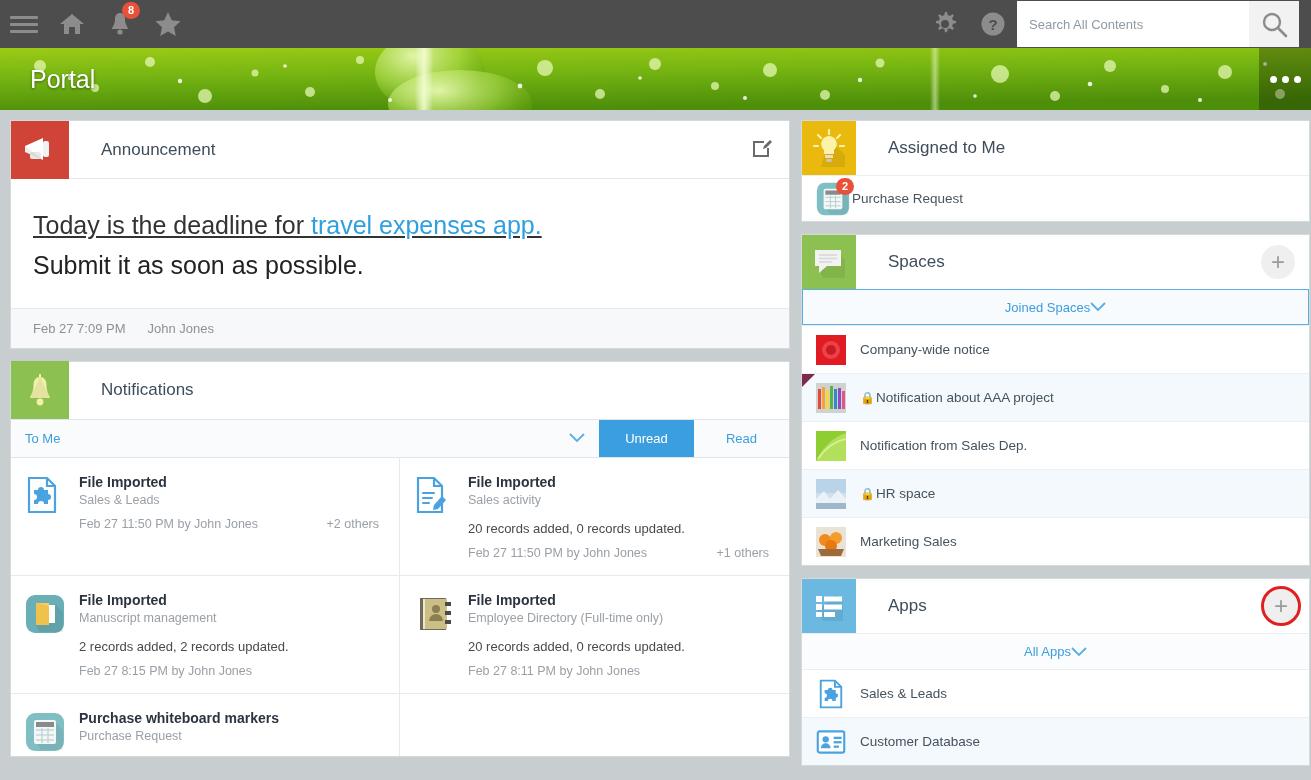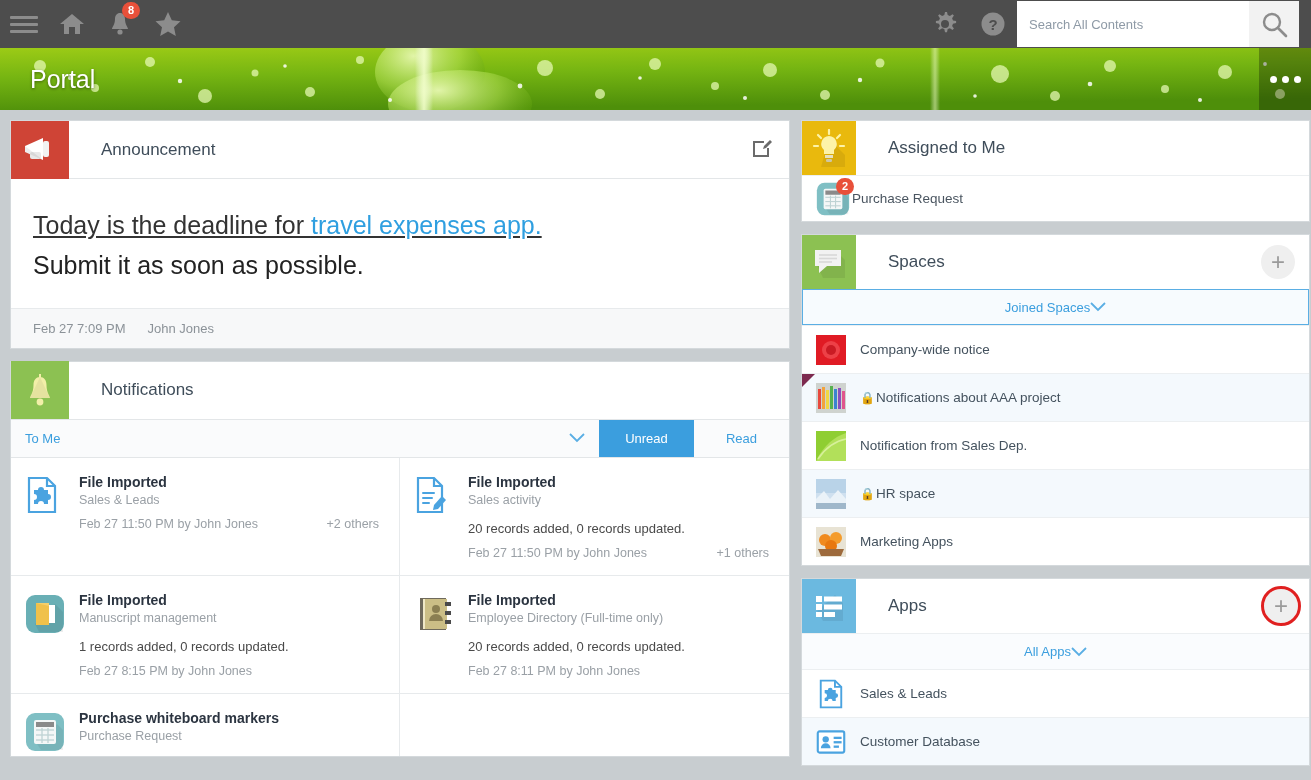--- a/index.html
+++ b/index.html
@@ -404,21 +404,21 @@
                 <rect x="1" y="1" width="38" height="38" rx="9" fill="#69afb5"></rect>
                 <path d="M10 30 L30 10 L38 18 L38 38 L14 38 Z" fill="#000" opacity="0.07"></path>
                 <path d="M11 9 h13 l0 22 h-13 z" fill="#f5cf6b"></path>
                 <path d="M24 11 h6 v18 h-6 z" fill="#ffffff"></path>
                 <path d="M11 9 L24 12 L24 31 L11 31 Z" fill="#f0c14b"></path>
               </svg>
             </div>
             <div class="notif-body">
               <div class="notif-title">File Imported</div>
               <div class="notif-sub">Manuscript management</div>
-              <div class="notif-desc">1 records added, 0 records updated.</div>
+              <div class="notif-desc">2 records added, 2 records updated.</div>
               <div class="notif-meta">
                 <span>Feb 27 8:15 PM  by John Jones</span>
                 <span></span>
               </div>
             </div>
           </div>
 
           <div class="notif-cell">
             <div class="notif-ico">
               <svg width="40" height="40" viewBox="0 0 40 40">
@@ -554,21 +554,21 @@
               <rect x="2" y="6" width="3" height="20" fill="#e8483c"></rect>
               <rect x="6" y="4" width="3" height="22" fill="#f2a33c"></rect>
               <rect x="10" y="7" width="3" height="19" fill="#f0d842"></rect>
               <rect x="14" y="3" width="3" height="23" fill="#57b14f"></rect>
               <rect x="18" y="6" width="3" height="20" fill="#3b84d0"></rect>
               <rect x="22" y="5" width="3" height="21" fill="#8a4fbd"></rect>
               <rect x="26" y="8" width="3" height="18" fill="#e0558d"></rect>
             </g>
           </svg>
           <span class="lock">🔒</span>
-          <span>Notifications about AAA project</span>
+          <span>Notification about AAA project</span>
         </div>
 
         <div class="r-row">
           <svg class="thumb" viewBox="0 0 30 30">
             <rect width="30" height="30" fill="#8fce32"></rect>
             <path d="M0 30 C8 14 18 6 30 2 L30 30 Z" fill="#b2e05a"></path>
             <path d="M2 28 C10 16 20 10 30 8" fill="none" stroke="#d7f09b" stroke-width="1.6"></path>
           </svg>
           <span>Notification from Sales Dep.</span>
         </div>
@@ -585,21 +585,21 @@
         </div>
 
         <div class="r-row">
           <svg class="thumb" viewBox="0 0 30 30">
             <rect width="30" height="30" fill="#e8e3d4"></rect>
             <circle cx="9" cy="13" r="6" fill="#f08a1e"></circle>
             <circle cx="20" cy="11" r="6" fill="#f49c2c"></circle>
             <circle cx="15" cy="19" r="6" fill="#e8780f"></circle>
             <path d="M2 22 h26 l-3 7 h-20 z" fill="#9d6a3c"></path>
           </svg>
-          <span>Marketing Apps</span>
+          <span>Marketing Sales</span>
         </div>
       </div>
 
       <div class="r-card">
         <div class="r-head">
           <div class="r-tile" style="background:#6bb9e0">
             <svg width="32" height="30" viewBox="0 0 32 30">
               <path d="M4 20 L22 4 L30 12 L30 30 L10 30 Z" fill="#000" opacity="0.07"></path>
               <g fill="#ffffff">
                 <rect x="3" y="5" width="6" height="6"></rect>

